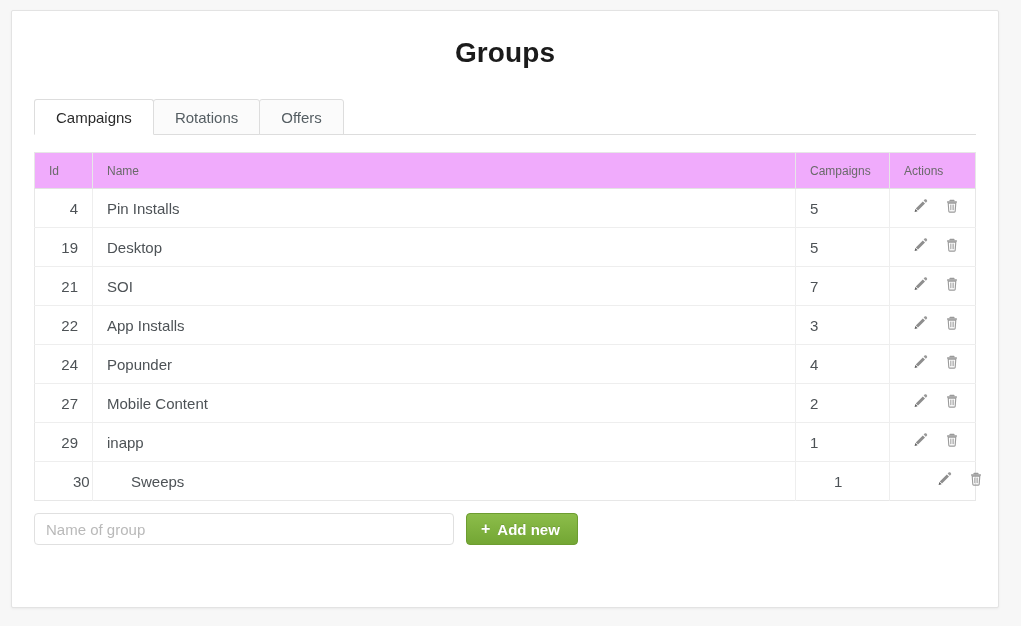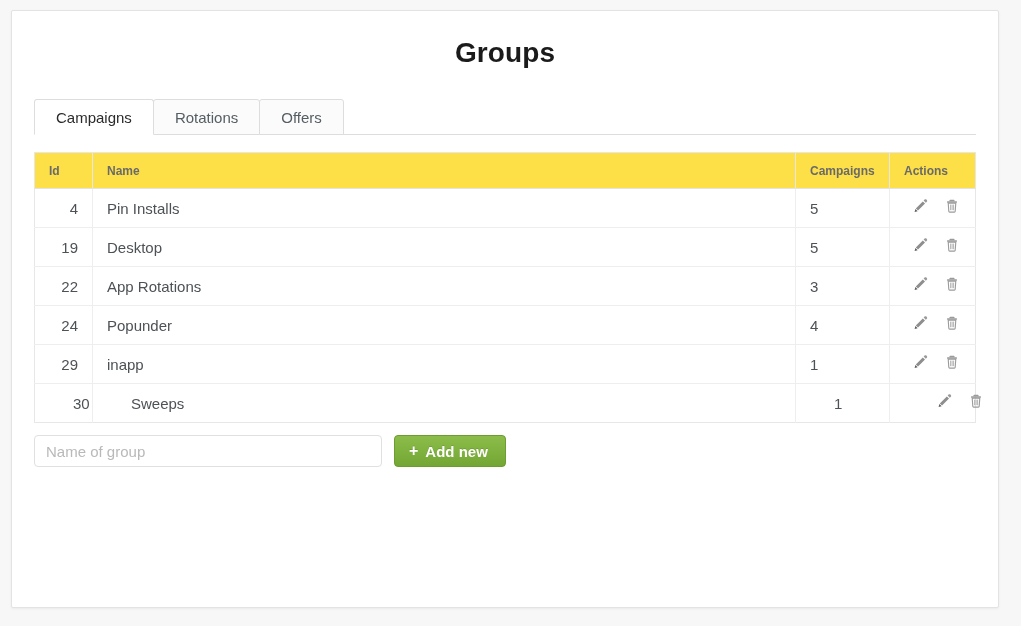--- a/index.html
+++ b/index.html
@@ -85,23 +85,23 @@
   .table-wrap {
     margin: 17px 22px 0 22px;
   }
   table.data-table {
     width: 100%;
     border-collapse: collapse;
     border: 1px solid #e7e7e7;
     table-layout: fixed;
   }
   table.data-table thead th {
-    background: #fde047;
+    background: #f0abfc;
     font-size: 12px;
-    font-weight: bold;
+    font-weight: normal;
     color: #6a6a6a;
     text-align: left;
     padding: 10px 14px 9px 14px;
     border-right: 1px solid #e7e7e7;
     border-bottom: 1px solid #e3e3e3;
     height: 36px;
     vertical-align: middle;
   }
   table.data-table thead th:last-child { border-right: none; }
 
@@ -140,21 +140,21 @@
   }
   .icon-btn svg { display: block; margin: 0 auto; }
 
   
   .form-row {
     margin: 12px 22px 0 22px;
     display: flex;
     align-items: center;
   }
   .group-input {
-    width: 348px;
+    width: 420px;
     height: 32px;
     padding: 4px 11px;
     font-size: 15px;
     font-family: "Liberation Sans", sans-serif;
     color: #555555;
     background: #ffffff;
     border: 1px solid #e0e0e0;
     border-radius: 4px;
     outline: none;
   }
@@ -244,40 +244,74 @@
                   </svg></span><span class="icon-btn"><svg width="16" height="16" viewBox="0 0 16 16" aria-hidden="true">
                     <rect x="3.1" y="3.2" width="9.8" height="1.5" rx=".3" fill="#9a9a9a"></rect>
                     <path d="M6.1 1.8h3.8c.3 0 .5.2.5.5v.9H5.6v-.9c0-.3.2-.5.5-.5z" fill="#9a9a9a"></path>
                     <path d="M4.2 5.1h7.6l-.6 8.1c0 .5-.4.9-.9.9H5.7c-.5 0-.9-.4-.9-.9l-.6-8.1z" fill="none" stroke="#9a9a9a" stroke-width="1.1"></path>
                     <rect x="6.1" y="6.6" width="1" height="5.6" fill="#b4b4b4"></rect>
                     <rect x="7.6" y="6.6" width="1" height="5.6" fill="#b4b4b4"></rect>
                     <rect x="9.1" y="6.6" width="1" height="5.6" fill="#b4b4b4"></rect>
                   </svg></span></td>
             </tr>
             <tr>
+              <td class="cell-id">21</td>
+              <td class="cell-name">SOI</td>
+              <td class="cell-campaigns">7</td>
+              <td class="cell-act"><span class="icon-btn"><svg width="16" height="16" viewBox="0 0 16 16" aria-hidden="true">
+                    <path d="M12.6 1.6c.5-.5 1.3-.5 1.8 0l.4.4c.5.5.5 1.3 0 1.8l-1 1-2.2-2.2 1-1z" fill="#9a9a9a"></path>
+                    <path d="M10.8 3.4l2.2 2.2-7 7-2.2-2.2 7-7z" fill="#8e8e8e"></path>
+                    <path d="M3.4 11l2.2 2.2-3 .8.8-3z" fill="#5b5b5b"></path>
+                  </svg></span><span class="icon-btn"><svg width="16" height="16" viewBox="0 0 16 16" aria-hidden="true">
+                    <rect x="3.1" y="3.2" width="9.8" height="1.5" rx=".3" fill="#9a9a9a"></rect>
+                    <path d="M6.1 1.8h3.8c.3 0 .5.2.5.5v.9H5.6v-.9c0-.3.2-.5.5-.5z" fill="#9a9a9a"></path>
+                    <path d="M4.2 5.1h7.6l-.6 8.1c0 .5-.4.9-.9.9H5.7c-.5 0-.9-.4-.9-.9l-.6-8.1z" fill="none" stroke="#9a9a9a" stroke-width="1.1"></path>
+                    <rect x="6.1" y="6.6" width="1" height="5.6" fill="#b4b4b4"></rect>
+                    <rect x="7.6" y="6.6" width="1" height="5.6" fill="#b4b4b4"></rect>
+                    <rect x="9.1" y="6.6" width="1" height="5.6" fill="#b4b4b4"></rect>
+                  </svg></span></td>
+            </tr>
+            <tr>
               <td class="cell-id">22</td>
-              <td class="cell-name">App Rotations</td>
+              <td class="cell-name">App Installs</td>
               <td class="cell-campaigns">3</td>
               <td class="cell-act"><span class="icon-btn"><svg width="16" height="16" viewBox="0 0 16 16" aria-hidden="true">
                     <path d="M12.6 1.6c.5-.5 1.3-.5 1.8 0l.4.4c.5.5.5 1.3 0 1.8l-1 1-2.2-2.2 1-1z" fill="#9a9a9a"></path>
                     <path d="M10.8 3.4l2.2 2.2-7 7-2.2-2.2 7-7z" fill="#8e8e8e"></path>
                     <path d="M3.4 11l2.2 2.2-3 .8.8-3z" fill="#5b5b5b"></path>
                   </svg></span><span class="icon-btn"><svg width="16" height="16" viewBox="0 0 16 16" aria-hidden="true">
                     <rect x="3.1" y="3.2" width="9.8" height="1.5" rx=".3" fill="#9a9a9a"></rect>
                     <path d="M6.1 1.8h3.8c.3 0 .5.2.5.5v.9H5.6v-.9c0-.3.2-.5.5-.5z" fill="#9a9a9a"></path>
                     <path d="M4.2 5.1h7.6l-.6 8.1c0 .5-.4.9-.9.9H5.7c-.5 0-.9-.4-.9-.9l-.6-8.1z" fill="none" stroke="#9a9a9a" stroke-width="1.1"></path>
                     <rect x="6.1" y="6.6" width="1" height="5.6" fill="#b4b4b4"></rect>
                     <rect x="7.6" y="6.6" width="1" height="5.6" fill="#b4b4b4"></rect>
                     <rect x="9.1" y="6.6" width="1" height="5.6" fill="#b4b4b4"></rect>
                   </svg></span></td>
             </tr>
             <tr>
               <td class="cell-id">24</td>
               <td class="cell-name">Popunder</td>
               <td class="cell-campaigns">4</td>
+              <td class="cell-act"><span class="icon-btn"><svg width="16" height="16" viewBox="0 0 16 16" aria-hidden="true">
+                    <path d="M12.6 1.6c.5-.5 1.3-.5 1.8 0l.4.4c.5.5.5 1.3 0 1.8l-1 1-2.2-2.2 1-1z" fill="#9a9a9a"></path>
+                    <path d="M10.8 3.4l2.2 2.2-7 7-2.2-2.2 7-7z" fill="#8e8e8e"></path>
+                    <path d="M3.4 11l2.2 2.2-3 .8.8-3z" fill="#5b5b5b"></path>
+                  </svg></span><span class="icon-btn"><svg width="16" height="16" viewBox="0 0 16 16" aria-hidden="true">
+                    <rect x="3.1" y="3.2" width="9.8" height="1.5" rx=".3" fill="#9a9a9a"></rect>
+                    <path d="M6.1 1.8h3.8c.3 0 .5.2.5.5v.9H5.6v-.9c0-.3.2-.5.5-.5z" fill="#9a9a9a"></path>
+                    <path d="M4.2 5.1h7.6l-.6 8.1c0 .5-.4.9-.9.9H5.7c-.5 0-.9-.4-.9-.9l-.6-8.1z" fill="none" stroke="#9a9a9a" stroke-width="1.1"></path>
+                    <rect x="6.1" y="6.6" width="1" height="5.6" fill="#b4b4b4"></rect>
+                    <rect x="7.6" y="6.6" width="1" height="5.6" fill="#b4b4b4"></rect>
+                    <rect x="9.1" y="6.6" width="1" height="5.6" fill="#b4b4b4"></rect>
+                  </svg></span></td>
+            </tr>
+            <tr>
+              <td class="cell-id">27</td>
+              <td class="cell-name">Mobile Content</td>
+              <td class="cell-campaigns">2</td>
               <td class="cell-act"><span class="icon-btn"><svg width="16" height="16" viewBox="0 0 16 16" aria-hidden="true">
                     <path d="M12.6 1.6c.5-.5 1.3-.5 1.8 0l.4.4c.5.5.5 1.3 0 1.8l-1 1-2.2-2.2 1-1z" fill="#9a9a9a"></path>
                     <path d="M10.8 3.4l2.2 2.2-7 7-2.2-2.2 7-7z" fill="#8e8e8e"></path>
                     <path d="M3.4 11l2.2 2.2-3 .8.8-3z" fill="#5b5b5b"></path>
                   </svg></span><span class="icon-btn"><svg width="16" height="16" viewBox="0 0 16 16" aria-hidden="true">
                     <rect x="3.1" y="3.2" width="9.8" height="1.5" rx=".3" fill="#9a9a9a"></rect>
                     <path d="M6.1 1.8h3.8c.3 0 .5.2.5.5v.9H5.6v-.9c0-.3.2-.5.5-.5z" fill="#9a9a9a"></path>
                     <path d="M4.2 5.1h7.6l-.6 8.1c0 .5-.4.9-.9.9H5.7c-.5 0-.9-.4-.9-.9l-.6-8.1z" fill="none" stroke="#9a9a9a" stroke-width="1.1"></path>
                     <rect x="6.1" y="6.6" width="1" height="5.6" fill="#b4b4b4"></rect>
                     <rect x="7.6" y="6.6" width="1" height="5.6" fill="#b4b4b4"></rect>

